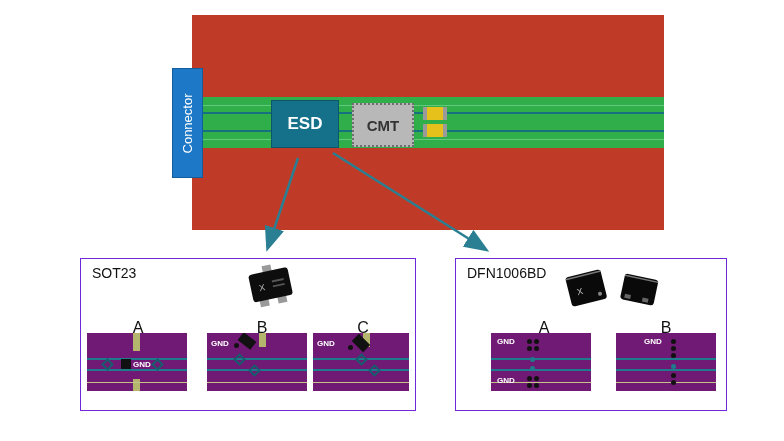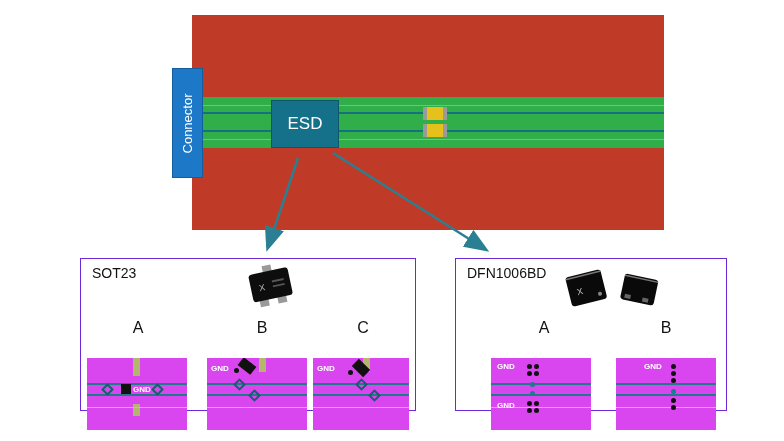--- a/index.html
+++ b/index.html
@@ -11,41 +11,41 @@
   .trace-band{position:absolute;left:200px;top:97px;width:464px;height:51px;background:#2fae4a;}
   .trace{position:absolute;left:0;width:100%;height:2px;background:#17707f;}
   .trace.t1{top:15px;}
   .trace.t2{top:33px;}
   .trace-light{position:absolute;left:0;width:100%;height:1px;background:#63c97e;}
   .trace-light.l1{top:8px;} .trace-light.l2{top:42px;}
 
   .connector{position:absolute;left:172px;top:68px;width:29px;height:108px;background:#1d79c7;border:1px solid #145e9e;display:flex;align-items:center;justify-content:center;z-index:4;}
   .connector span{transform:rotate(-90deg);white-space:nowrap;color:#fff;font-size:13px;}
 
-  .comp{position:absolute;display:flex;align-items:center;justify-content:center;z-index:3;}
+  .comp{position:absolute;display:flex;align-items:center;justify-content:center;z-index:3;font-weight:bold;}
   .esd{left:271px;top:100px;width:66px;height:46px;background:#15718a;border:1px solid #0d5568;color:#fff;font-size:17px;}
   .cmt{left:352px;top:103px;width:58px;height:40px;background:#b8b8b8;border:2px dotted #6f6f6f;color:#333;font-size:15px;}
   .cmc{left:481px;top:108px;width:58px;height:31px;background:#a6a6a6;border:1px solid #666;border-left:4px solid #7d7d7d;border-right:4px solid #7d7d7d;color:#222;font-size:13px;}
   .phy{left:574px;top:61px;width:81px;height:120px;background:#000;color:#fff;font-size:19px;}
 
   .cap{position:absolute;left:423px;width:24px;height:13px;background:#e6c11b;border-left:4px solid #9a9a9a;border-right:4px solid #9a9a9a;box-sizing:border-box;z-index:3;}
   .cap.c1{top:107px;} .cap.c2{top:124px;}
 
   .arrows{position:absolute;left:0;top:0;width:784px;height:441px;z-index:5;pointer-events:none;}
 
   
   .panel{position:absolute;top:258px;height:151px;background:#fff;border:1px solid #6d28d9;z-index:10;}
   .panel.left{left:80px;width:334px;}
   .panel.right{left:455px;width:270px;}
   .panel-title{position:absolute;left:11px;top:6px;font-size:14px;color:#111;}
   .opt-label{position:absolute;top:60px;font-size:16px;color:#111;text-align:center;width:20px;}
   .pkg{position:absolute;}
 
   
-  .pcb{position:absolute;top:99px;width:100px;height:72px;background:#d946ef;overflow:hidden;}
+  .pcb{position:absolute;top:74px;width:100px;height:58px;background:#701a75;overflow:hidden;}
   .pcb .hline{position:absolute;left:0;width:100%;height:2px;background:#1e7b8b;}
   .pcb .hl1{top:25px;} .pcb .hl2{top:36px;}
   .pcb .hthin{position:absolute;left:0;width:100%;height:1px;background:#c3c588;top:49px;}
   .pcb .vstrip{position:absolute;width:7px;background:#b5b66e;}
   .gnd{position:absolute;color:#fff;font-size:8px;font-weight:bold;line-height:1;z-index:2;}
   .blk{position:absolute;background:#111;z-index:2;}
   .dot{position:absolute;width:5px;height:5px;border-radius:50%;background:#111;z-index:2;}
   .tdot{position:absolute;width:5px;height:5px;border-radius:50%;background:#1e7b8b;z-index:2;}
   .diam{position:absolute;width:9px;height:9px;border:2px solid #155e6d;transform:rotate(45deg);box-sizing:border-box;z-index:2;}
 </style>
@@ -61,20 +61,21 @@
     <div class="trace t1"></div>
     <div class="trace t2"></div>
     <div class="trace-light l2"></div>
   </div>
 
   <div class="connector">
     <span>Connector</span>
   </div>
 
   <div class="comp esd">ESD</div>
+  <div class="comp cmt">CMT</div>
   <div class="cap c1"></div>
   <div class="cap c2"></div>
 
   <svg class="arrows">
     <defs>
       <marker id="ah" markerWidth="10" markerHeight="8" refX="8" refY="4" orient="auto">
         <path d="M0,0 L10,4 L0,8 z" fill="#2a7f92"></path>
       </marker>
     </defs>
     <line x1="298" y1="158" x2="268" y2="247" stroke="#2a7f92" stroke-width="2.5" marker-end="url(#ah)"></line>

